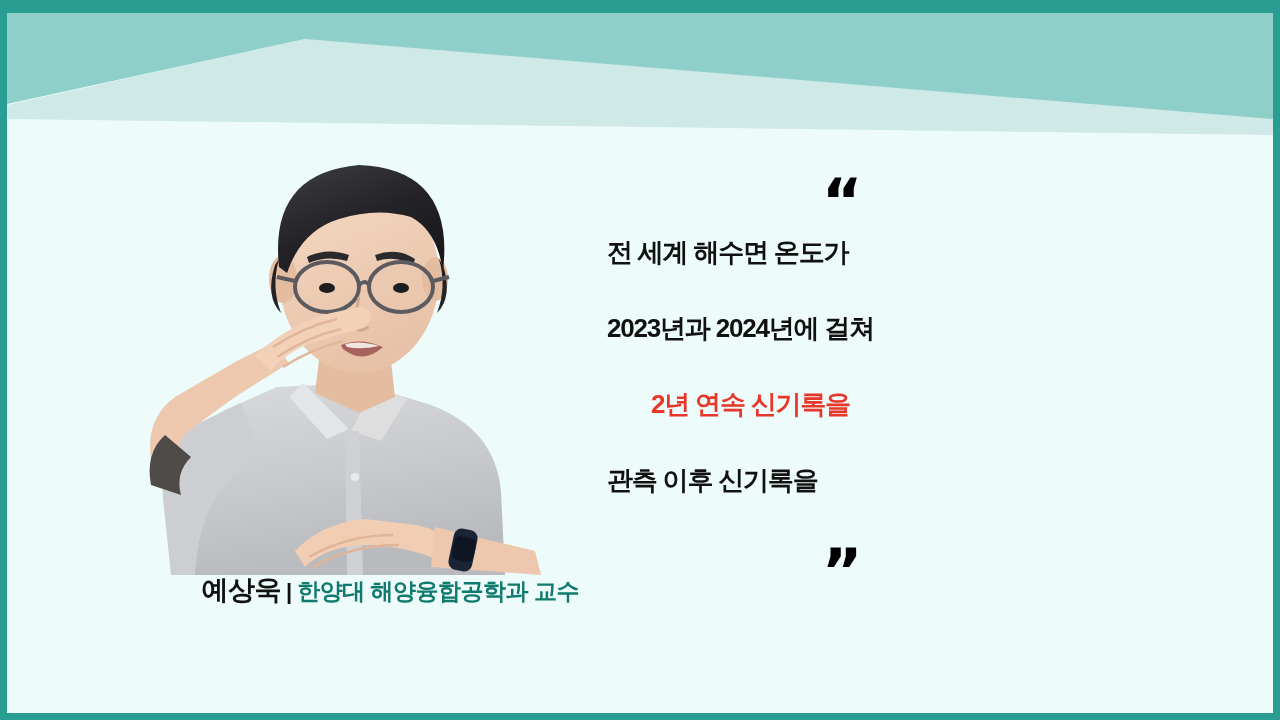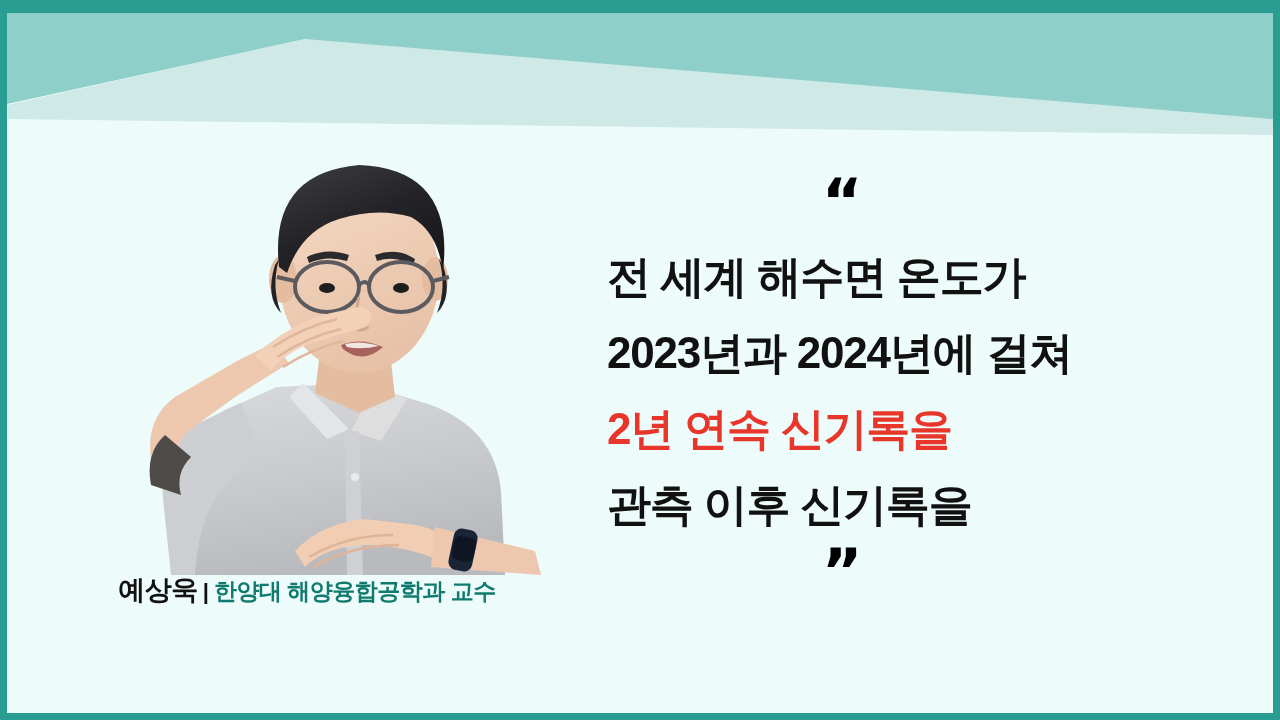--- a/index.html
+++ b/index.html
@@ -45,24 +45,24 @@
     left: 0;
     top: 0;
     width: 520px;
     height: 428px;
     display: block;
   }
 
   
   #caption {
     position: absolute;
-    left: 40px;
+    left: 52px;
     top: 570px;
     width: 520px;
-    text-align: center;
+    text-align: right;
     white-space: nowrap;
     line-height: 1;
   }
   #caption .cap-name {
     font-size: 27px;
     font-weight: 700;
     color: #111111;
     letter-spacing: -0.5px;
   }
   #caption .cap-sep {
@@ -96,32 +96,32 @@
     margin: 0;
     user-select: none;
   }
   #quote-open { padding-top: 14px; height: 52px; }
   #quote-close { padding-top: 6px; height: 56px; }
 
   #quote-lines {
     margin-top: 8px;
   }
   .q-line {
-    font-size: 44px;
+    font-size: 26px;
     font-weight: 700;
     color: #111111;
     letter-spacing: -1.2px;
     line-height: 1.0;
     height: 76px;
     display: flex;
-    align-items: center;
     white-space: nowrap;
   }
   .q-hl {
     color: #e8362a;
+    margin-left: 44px;
   }
 </style>
 </head>
 <body>
 
 <div id="card">
 
   <svg id="header-art" viewBox="0 0 1266 160" preserveAspectRatio="none" aria-hidden="true">
 
     <polygon points="298,32 1266,0 1266,128 0,112 0,98" fill="#cfe9e6"></polygon>

